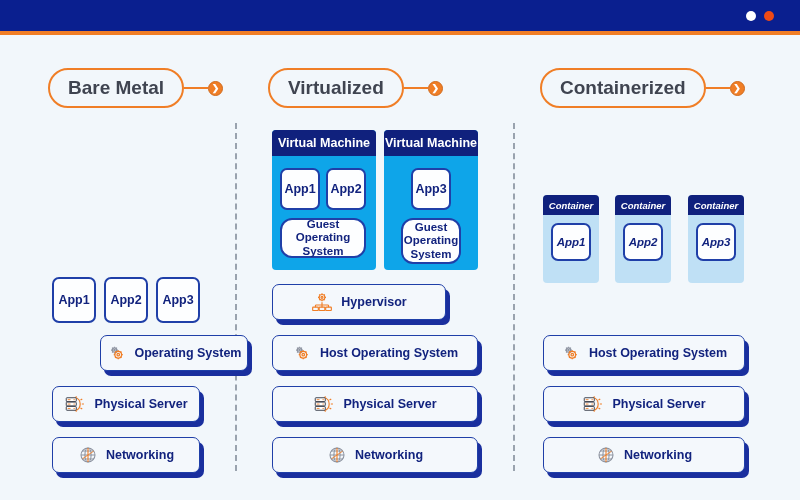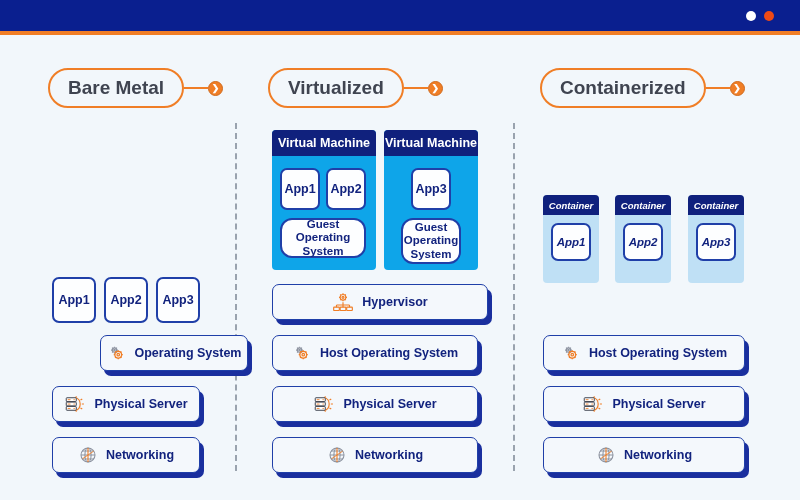--- a/index.html
+++ b/index.html
@@ -270,21 +270,21 @@
     <div class="vm-body" style="height:114px;">
       <div class="vm-app" style="left:27px; top:12px; width:40px; height:42px;">
         <span>App3</span>
       </div>
       <div class="guest-os" style="left:17px; top:62px; width:60px; height:46px;">
         <span>Guest Operating System</span>
       </div>
     </div>
   </div>
 
-  <div class="stack-row" style="left:272px; top:249px; width:216px;">
+  <div class="stack-row" style="left:272px; top:249px; width:174px;">
     <span class="icon">
       <svg width="22" height="20" viewBox="0 0 26 24">
         <g fill="none" stroke="#f07e26" stroke-width="1.4">
           <circle cx="13" cy="6.4" r="3.4"></circle>
           <circle cx="13" cy="6.4" r="1.2"></circle>
           <path d="M13 1.6v1.2M13 10v1.2M8.2 6.4h1.2M16.6 6.4h1.2M9.6 3l0.9 0.9M15.5 8.9l0.9 0.9M16.4 3l-0.9 0.9M10.5 8.9l-0.9 0.9"></path>
           <path d="M13 12.4v3.2M5.2 15.6h15.6M5.2 15.6v2.6M13 15.6v2.6M20.8 15.6v2.6"></path>
           <rect x="1.8" y="18.2" width="6.8" height="4" rx="0.6"></rect>
           <rect x="9.6" y="18.2" width="6.8" height="4" rx="0.6"></rect>
           <rect x="17.4" y="18.2" width="6.8" height="4" rx="0.6"></rect>

